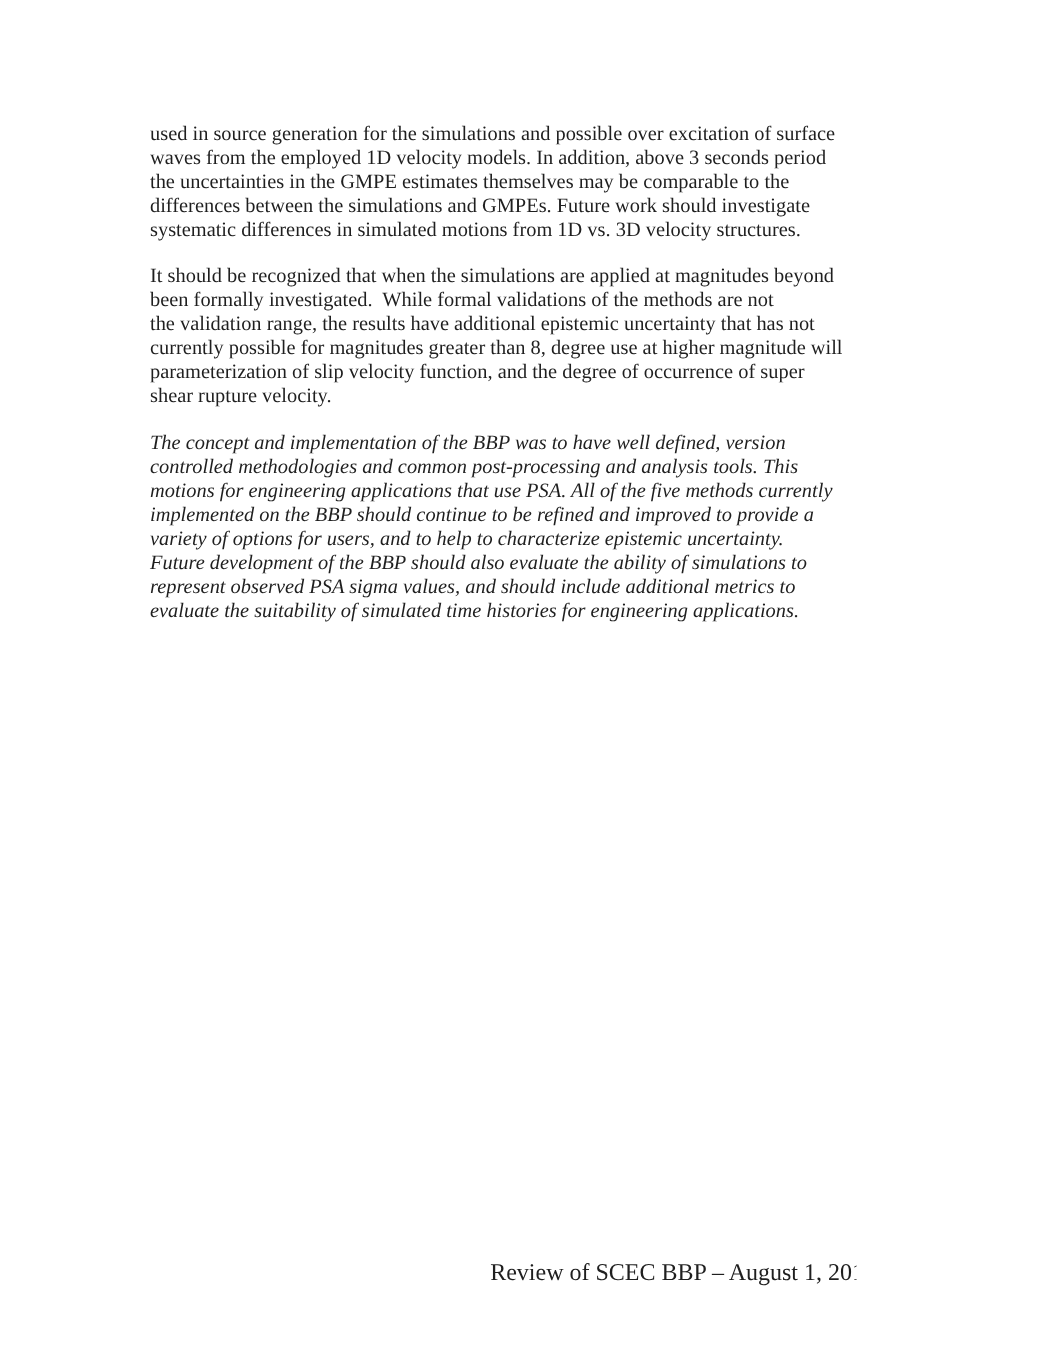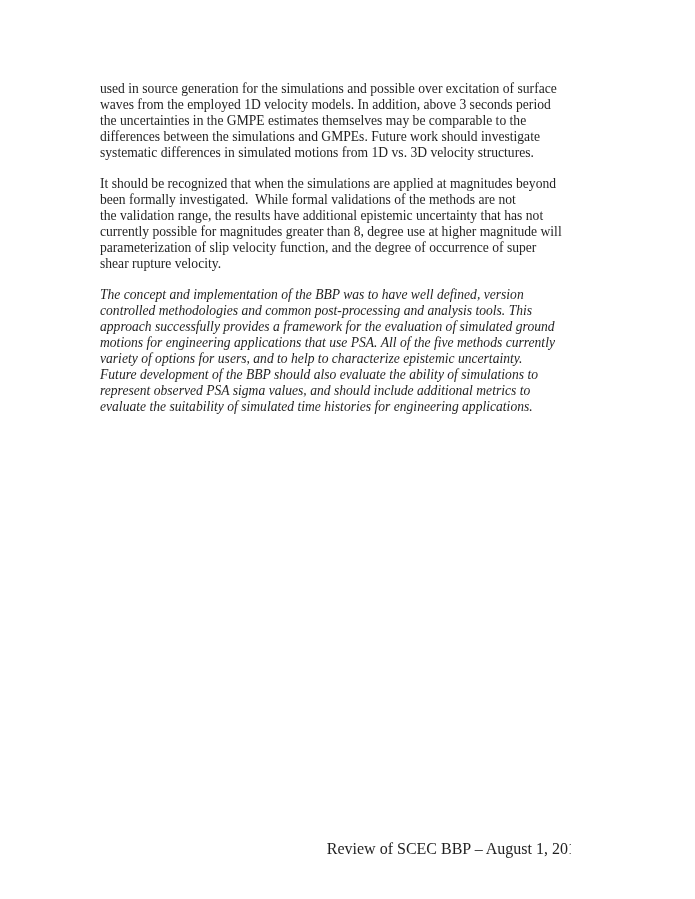--- a/index.html
+++ b/index.html
@@ -60,22 +60,22 @@
         <div class="line">It should be recognized that when the simulations are applied at magnitudes beyond</div>
         <div class="line">been formally investigated.  While formal validations of the methods are not</div>
         <div class="line">the validation range, the results have additional epistemic uncertainty that has not</div>
         <div class="line">currently possible for magnitudes greater than 8, degree use at higher magnitude will</div>
         <div class="line">parameterization of slip velocity function, and the degree of occurrence of super</div>
         <div class="line">shear rupture velocity.</div>
       </div>
     <div class="para">
         <div class="line">The concept and implementation of the BBP was to have well defined, version</div>
         <div class="line">controlled methodologies and common post-processing and analysis tools. This</div>
-        <div class="line">approach successfully provides a framework for the evaluation of simulated ground</div>
         <div class="line">motions for engineering applications that use PSA. All of the five methods currently</div>
+        <div class="line">implemented on the BBP should continue to be refined and improved to provide a</div>
         <div class="line">variety of options for users, and to help to characterize epistemic uncertainty.</div>
         <div class="line">Future development of the BBP should also evaluate the ability of simulations to</div>
         <div class="line">represent observed PSA sigma values, and should include additional metrics to</div>
         <div class="line">evaluate the suitability of simulated time histories for engineering applications.</div>
       </div>
   </div>
 
   <div class="footer">
     <span class="footer-title">Review of SCEC BBP – August 1, 2013</span>
     <span class="page-num">3</span>

